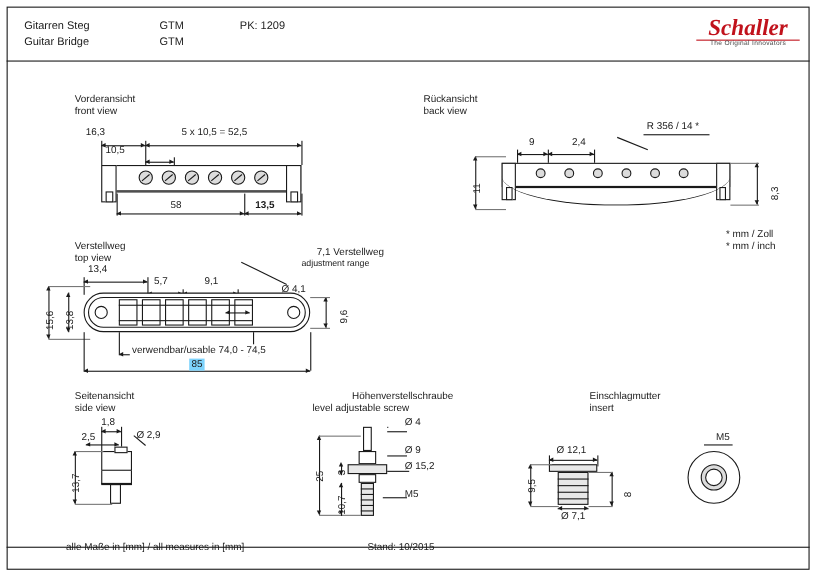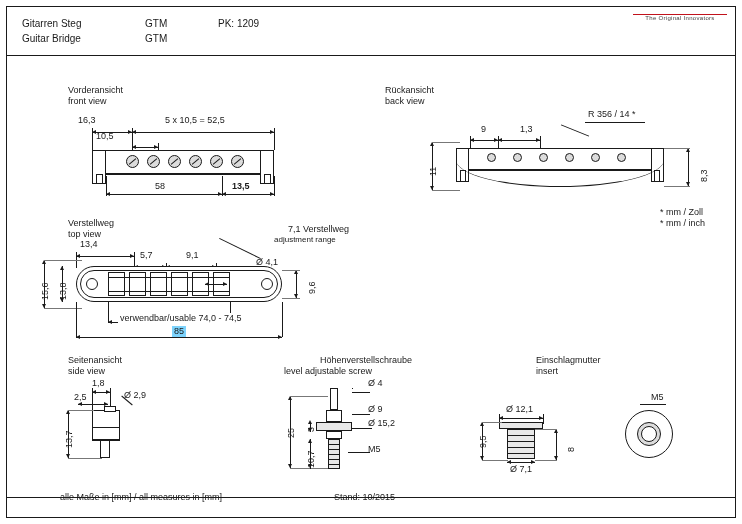--- a/index.html
+++ b/index.html
@@ -55,20 +55,21 @@
 <div class="sheet"></div>
 
 <div class="abs t10" style="left:22px;top:18px;">Gitarren Steg</div>
 <div class="abs t10" style="left:22px;top:33px;">Guitar Bridge</div>
 <div class="abs t10" style="left:145px;top:18px;">GTM</div>
 <div class="abs t10" style="left:145px;top:33px;">GTM</div>
 <div class="abs t10" style="left:218px;top:18px;">PK: 1209</div>
 <div class="hdr-rule"></div>
 
 <div class="logo">
+  <div class="logo-name">Schaller</div>
   <div class="logo-underline"></div>
   <div class="logo-sub">The Original Innovators</div>
 </div>
 
 <div class="abs grp-title" style="left:68px;top:85px;">Vorderansicht</div>
 <div class="abs grp-title" style="left:68px;top:96px;">front view</div>
 
 <div class="abs t" style="left:78px;top:115px;">16,3</div>
 <div class="hl" style="left:92px;top:132px;width:40px;"></div>
 <div class="arrowL" style="left:92px;top:130px;"></div>
@@ -122,21 +123,21 @@
 <div class="abs t" style="left:232px;top:181px;font-weight:bold;">13,5</div>
 
 <div class="abs grp-title" style="left:385px;top:85px;">Rückansicht</div>
 <div class="abs grp-title" style="left:385px;top:96px;">back view</div>
 
 <div class="abs t" style="left:588px;top:109px;">R 356 / 14 *</div>
 <div class="hl" style="left:585px;top:122px;width:60px;"></div>
 <div class="hl" style="left:560px;top:130px;width:30px;transform:rotate(22deg);"></div>
 
 <div class="abs t" style="left:481px;top:124px;">9</div>
-<div class="abs t" style="left:520px;top:124px;">1,3</div>
+<div class="abs t" style="left:520px;top:124px;">2,4</div>
 <div class="hl" style="left:470px;top:140px;width:28px;"></div>
 <div class="arrowL" style="left:470px;top:138px;"></div>
 <div class="arrowR" style="left:494px;top:138px;"></div>
 <div class="hl" style="left:498px;top:140px;width:42px;"></div>
 <div class="arrowL" style="left:498px;top:138px;"></div>
 <div class="arrowR" style="left:536px;top:138px;"></div>
 <div class="vl" style="left:470px;top:136px;height:14px;"></div>
 <div class="vl" style="left:498px;top:136px;height:14px;"></div>
 <div class="vl" style="left:540px;top:136px;height:14px;"></div>
 

